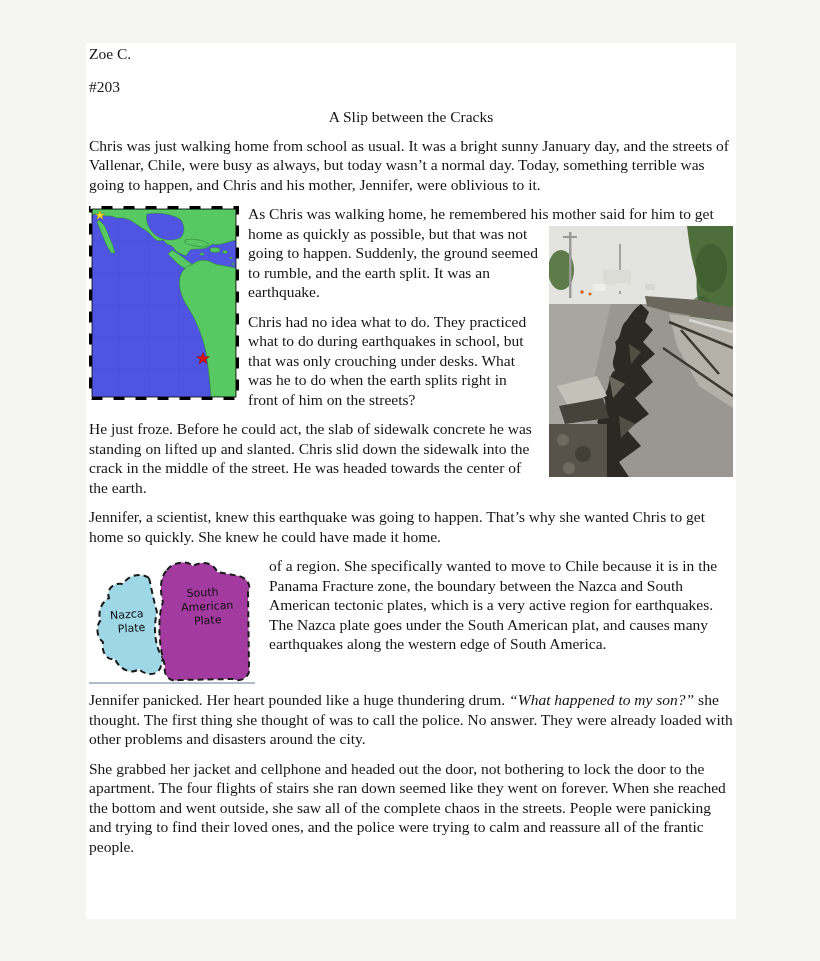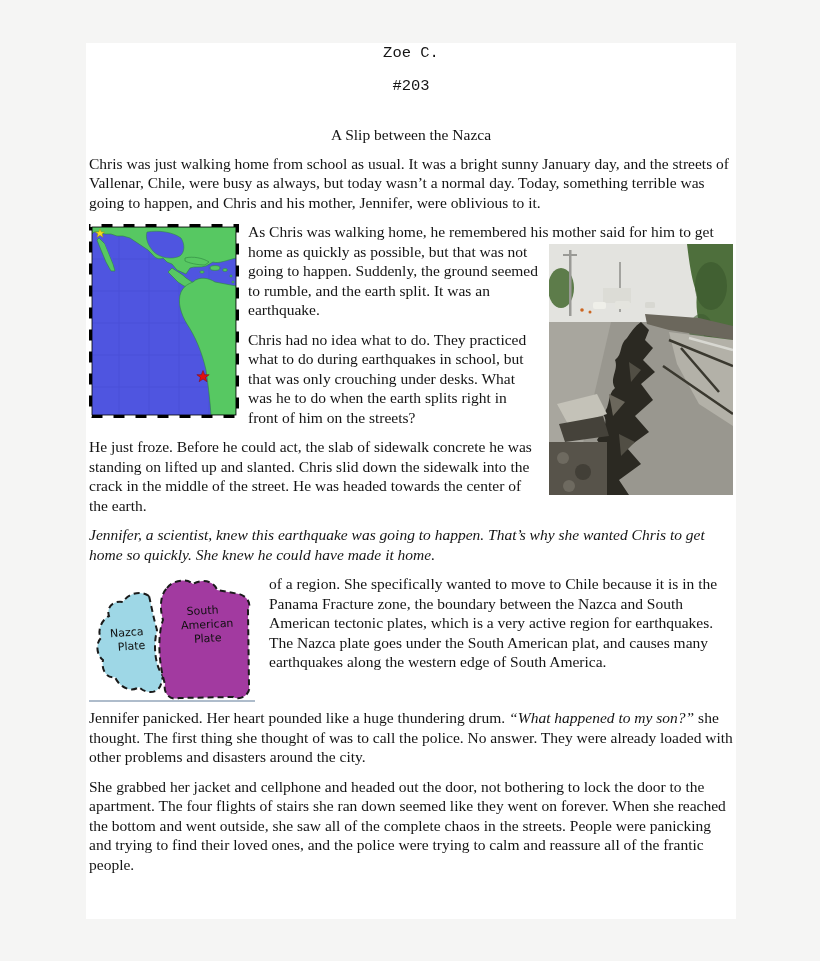--- a/index.html
+++ b/index.html
@@ -14,41 +14,41 @@
   .page{
     position:absolute;left:86px;top:43px;
     width:650px;height:876px;
     background:#ffffff;
     box-sizing:border-box;
     padding:1px 3px 0 3px;
     font-size:15.5px;
     line-height:19.5px;
     overflow:hidden;
   }
-  .byline{text-align:center;font-family:Liberation Mono, monospace;}
+  .byline{text-align:left;}
   .byline-author{margin-bottom:13px;}
-  .byline-number{margin-bottom:29px;}
+  .byline-number{margin-bottom:11px;}
   .title{text-align:center;margin-bottom:9px;}
   p{margin:0 0 10px 0;}
   .fig-map{float:left;width:150px;height:194px;margin:2px 9px 5px 0;}
   .fig-photo{float:right;width:184px;height:251px;margin:2px 0 4px 10px;}
   .fig-plates{float:left;width:170px;height:128px;margin:2px 10px 4px 0;}
-  .clear-r{clear:right;font-style:italic;}
+  .clear-r{clear:right;}
   .clear-b{clear:both;margin-top:28px;}
   .fig-map svg,.fig-photo svg,.fig-plates svg{display:block;}
   i{font-style:italic;}
 </style>
 </head>
 <body>
 
 <div class="page">
 
   <div class="byline byline-author">Zoe C.</div>
   <div class="byline byline-number">#203</div>
-  <div class="title">A Slip between the Nazca</div>
+  <div class="title">A Slip between the Cracks</div>
 
   <p>Chris was just walking home from school as usual. It was a bright sunny January day, and the streets of Vallenar, Chile, were busy as always, but today wasn’t a normal day. Today, something terrible was going to happen, and Chris and his mother, Jennifer, were oblivious to it.</p>
 
   <div class="fig-map">
     <svg width="150" height="194" viewBox="0 0 150 194">
       <rect x="0" y="0" width="150" height="194" fill="#ffffff"></rect>
       <rect x="3" y="3" width="144" height="188" fill="#4f55e0"></rect>
       <g stroke="#4347c8" stroke-width="0.5" opacity="0.6">
         <line x1="30" y1="3" x2="30" y2="191"></line>
           <line x1="60" y1="3" x2="60" y2="191"></line>

